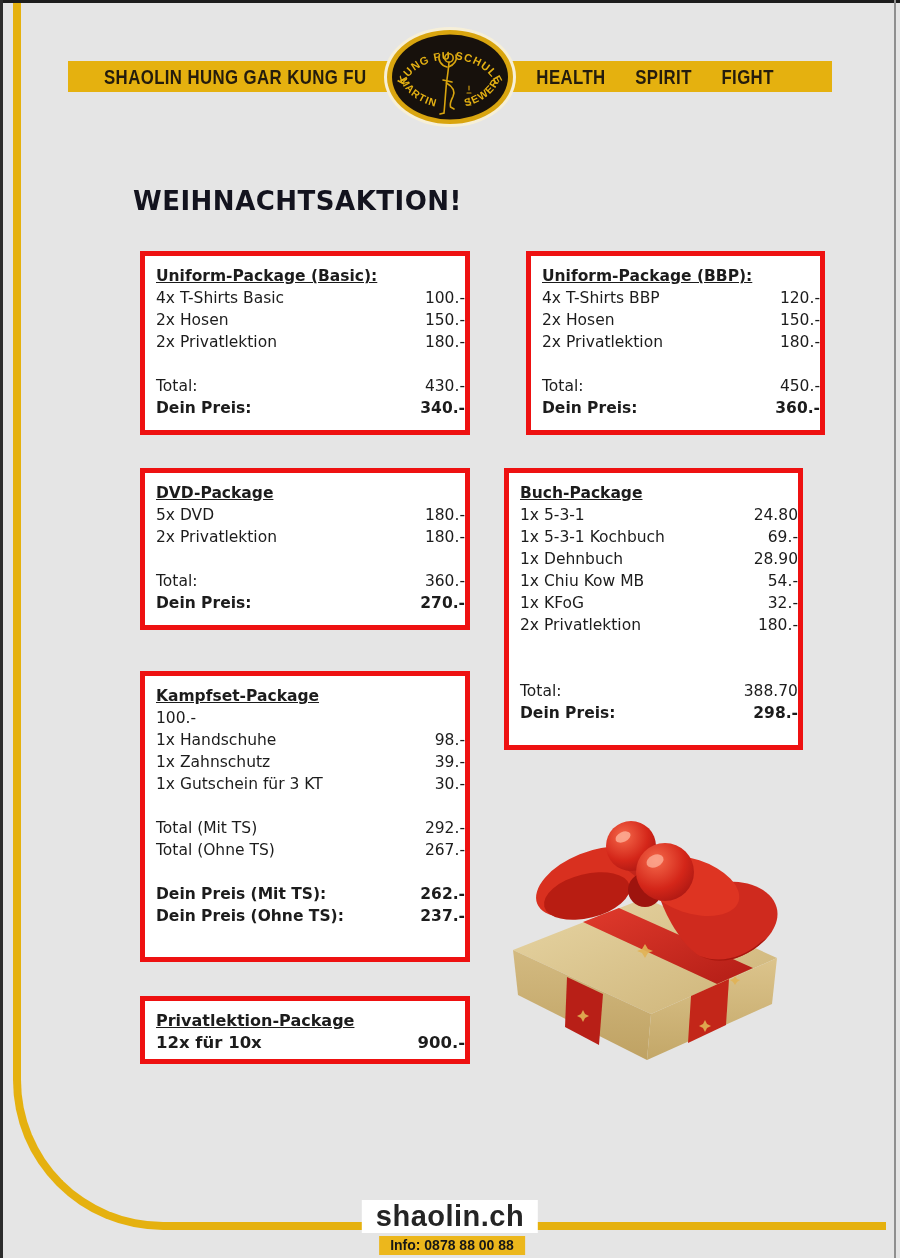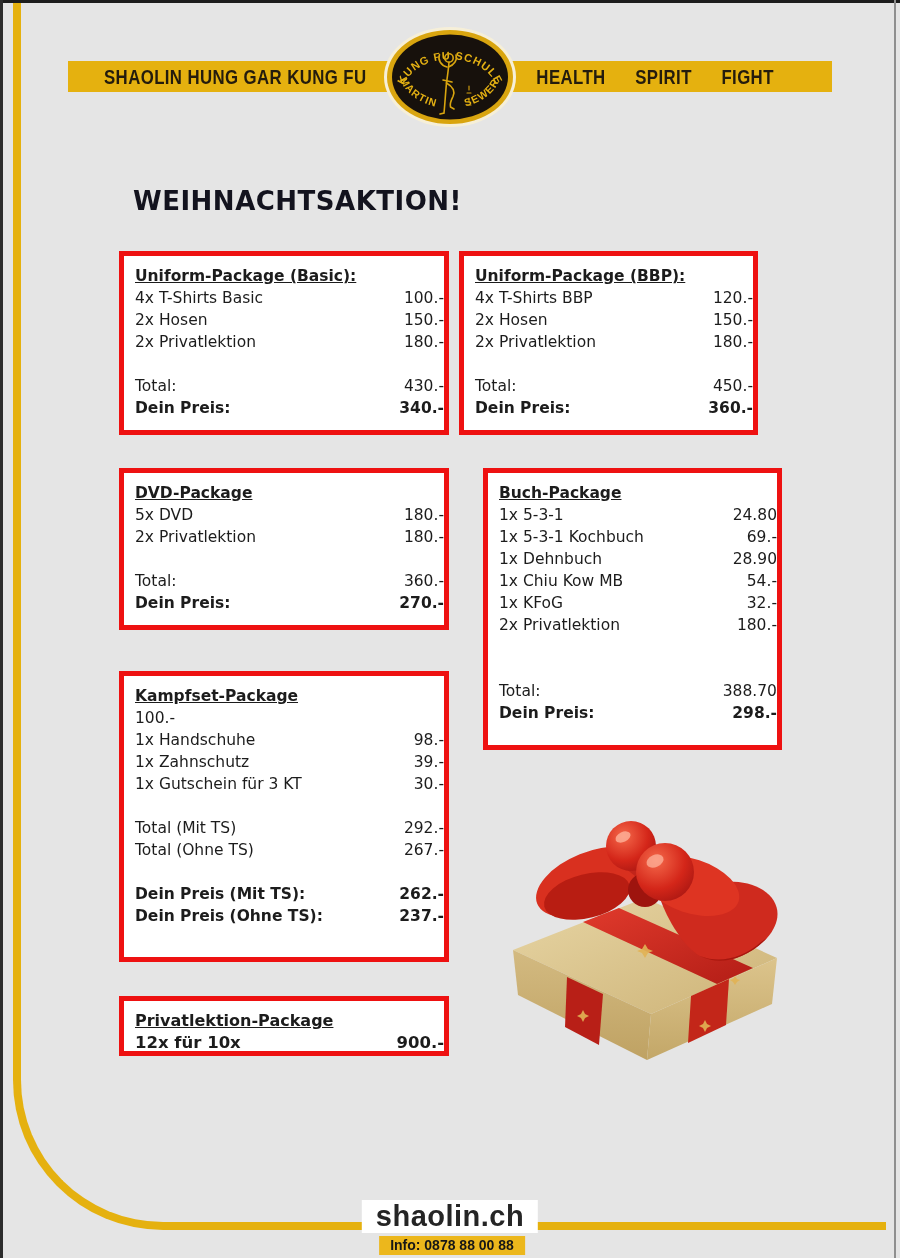--- a/index.html
+++ b/index.html
@@ -27,33 +27,33 @@
 
   
   .logo{position:absolute;left:383px;top:26px;width:134px;height:102px;z-index:3;}
 
   
   .page-title{position:absolute;left:133px;top:186px;font-size:26px;font-weight:bold;color:#13131e;
               letter-spacing:0.5px;white-space:nowrap;}
 
   
   .pkg{position:absolute;border:5px solid #ee1111;background:#fff;box-sizing:border-box;
-       padding:9px 0 0 11px;font-size:15.5px;line-height:22px;color:#1c1c1c;}
+       padding:9px 0 0 11px;font-size:15.5px;line-height:22px;color:#1c1c1c;margin-left:21px;}
   .pkg-title{font-weight:bold;text-decoration:underline;height:22px;white-space:nowrap;}
   .prow{display:flex;height:22px;white-space:nowrap;justify-content:space-between;}
   .prow .lbl{width:253px;flex:0 0 auto;}
   .pkg.col2 .prow .lbl{width:212px;}
   .prow.b{font-weight:bold;}
 
   .pkg-uniform-basic{left:119px;top:251px;width:330px;height:184px;}
-  .pkg-uniform-bbp  {left:459px;top:251px;width:299px;height:184px;}
+  .pkg-uniform-bbp  {left:505px;top:251px;width:299px;height:184px;}
   .pkg-dvd          {left:119px;top:468px;width:330px;height:162px;}
   .pkg-buch         {left:483px;top:468px;width:299px;height:282px;}
   .pkg-kampfset     {left:119px;top:671px;width:330px;height:291px;}
-  .pkg-privatlektion{left:119px;top:996px;width:330px;height:60px;}
+  .pkg-privatlektion{left:119px;top:996px;width:330px;height:68px;}
   .pkg-privatlektion .prow{font-weight:bold;font-size:16.5px;}
   .pkg-privatlektion .pkg-title{font-size:16px;}
 
   
   .gift{position:absolute;left:495px;top:798px;width:300px;height:265px;}
 
   
   .footer-domain{position:absolute;left:450px;top:1200px;transform:translateX(-50%);
                  background:#fff;padding:0 14px;font-family:"Liberation Sans",sans-serif;
                  font-weight:bold;font-size:29px;color:#252525;z-index:2;letter-spacing:0.5px;}

